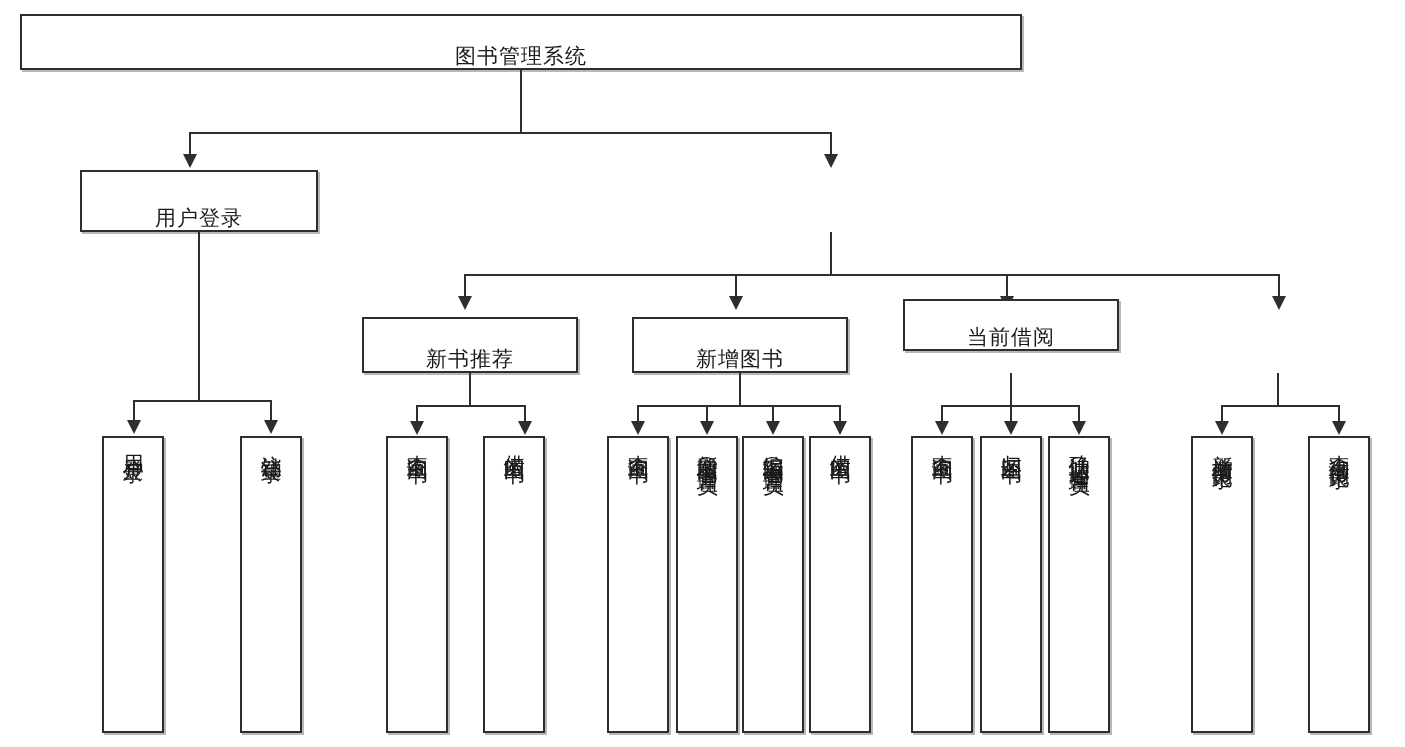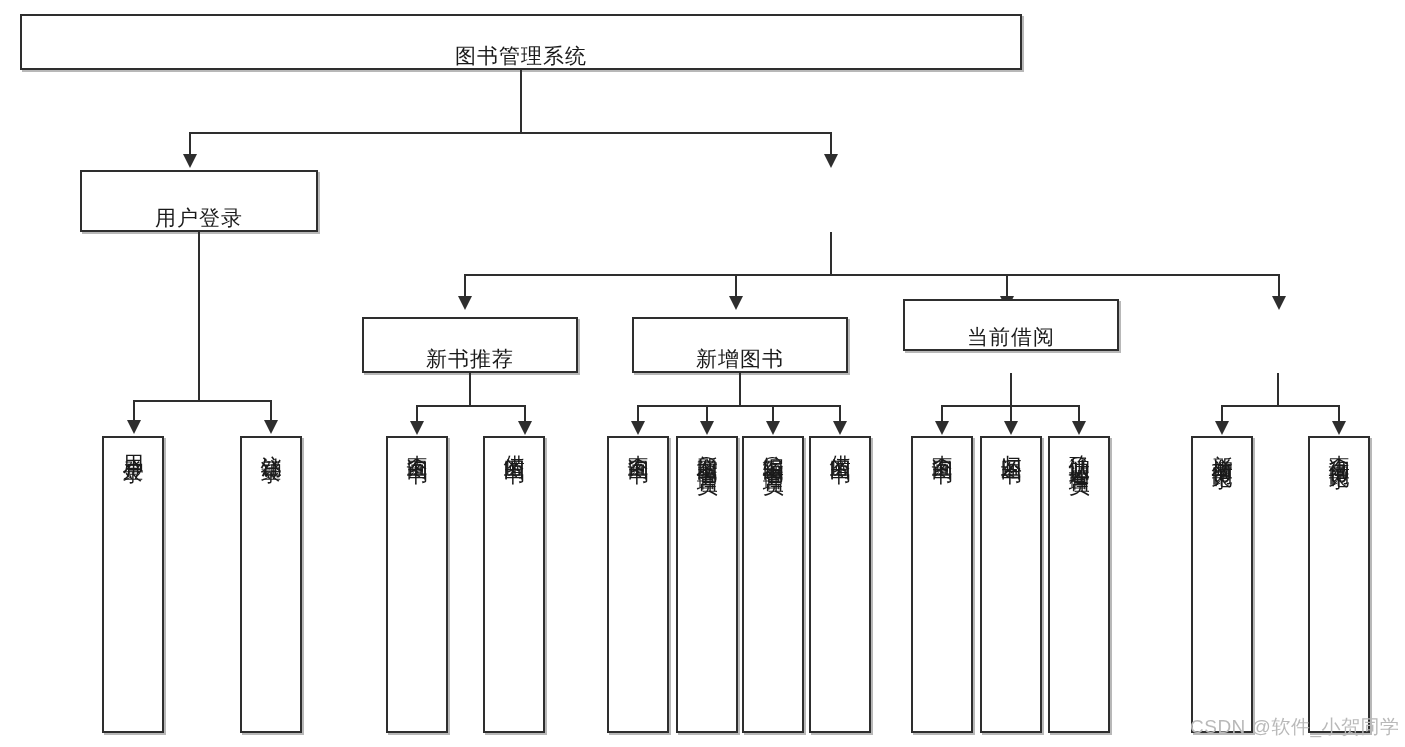--- a/index.html
+++ b/index.html
@@ -190,15 +190,14 @@
     <span class="node-label">确认归还（管理员）</span>
   </div>
 
   <div class="node vertical shadowed" style="left:1191px; top:436px; width:62px; height:297px;">
     <span class="node-label">新增借阅记录</span>
   </div>
   <div class="node vertical shadowed" style="left:1308px; top:436px; width:62px; height:297px;">
     <span class="node-label">查询借阅记录</span>
   </div>
 
-  <div class="watermark" style="left:1190px; top:714px;">CSDN @软件_小贺同学</div>
 
 </div>
 
 </body></html>

